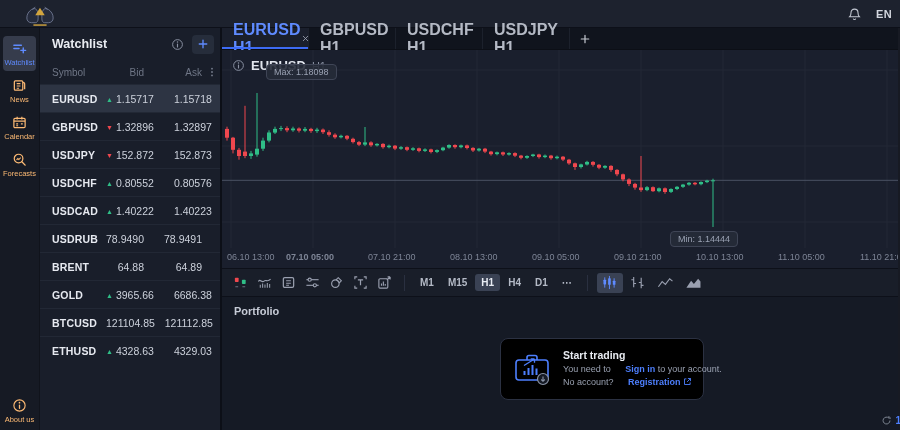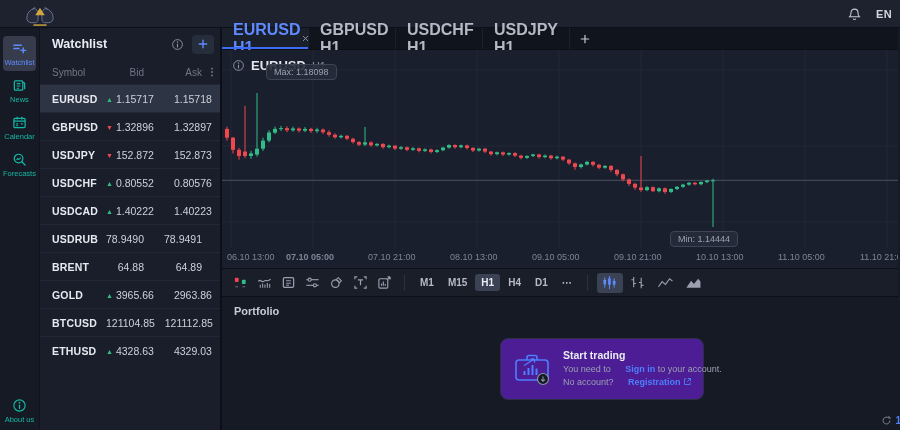--- a/index.html
+++ b/index.html
@@ -20,21 +20,21 @@
                align-items:center; gap:14px; }
   .bell { width:15px; height:15px; color:#c3c8d2; display:inline-flex; }
   .lang { font-size:11px; font-weight:bold; color:#d3d7df; letter-spacing:.3px; }
 
   
   .rail { position:absolute; top:28px; left:0; width:40px; height:402px;
           background:#161a24; border-right:1px solid #10131b; padding-top:6px;
           display:flex; flex-direction:column; }
   .rail-item { margin:2px 3px; padding:5px 0 4px; border-radius:4px; display:flex;
                flex-direction:column; align-items:center; gap:2px; cursor:pointer;
-               color:#14b8a6; }
+               color:#fdba74; }
   .rail-item .rail-ic { width:15px; height:15px; display:inline-flex; }
   .rail-item .rail-lb { font-size:7.5px; }
   .rail-item.active { background:#363c4c; color:#5f8bff; }
   .rail-item.active .rail-lb { color:#5f8bff; }
   .rail-spacer { flex:1; }
 
   
   .wl { position:absolute; top:28px; left:40px; width:182px; height:402px;
         background:#191e2a; }
   .wl-head { height:32px; display:flex; align-items:center; padding:0 8px 0 12px; }
@@ -99,21 +99,21 @@
             border-radius:3px; cursor:pointer; text-align:left; margin:0 1px; }
   .tf-btn.active { background:#3a4254; color:#e9edf4; }
   .ct-btn { width:26px; height:20px; display:flex; align-items:center; justify-content:center;
             color:#9aa0b0; border-radius:3px; cursor:pointer; margin:0 1px; }
   .ct-btn .ic { width:17px; height:15px; display:inline-flex; }
   .ct-btn.active { background:#3a4254; color:#5f8bff; }
 
   .portfolio { position:relative; height:134px; background:#151a25; border-top:1px solid #0d1019; }
   .pf-title { font-size:11px; font-weight:bold; color:#c6cbd6; padding:8px 12px; }
   .pf-card { position:absolute; left:278px; top:41px; width:204px; height:62px;
-             background:#4c1d95; border:1px solid #2b3142; border-radius:8px;
+             background:#000000; border:1px solid #2b3142; border-radius:8px;
              display:flex; align-items:center; gap:10px; padding:8px 12px; }
   .pf-card .case { width:40px; height:38px; flex:none; }
   .pf-t { font-size:10.5px; font-weight:bold; color:#e8ebf1; margin-bottom:2px; }
   .pf-l { font-size:9px; color:#99a0b0; line-height:1.5; white-space:nowrap; }
   .pf-l a { color:#4d7ffe; text-decoration:none; font-weight:bold; cursor:pointer;margin-left:12px; }
   .ext-ic { width:9px; height:9px; color:#4d7ffe; display:inline-flex; margin-left:2px;
             position:relative; top:1px; }
   .statusbar { position:absolute; right:-3px; bottom:4px; display:flex; align-items:center; gap:3px; }
   .statusbar .ic { width:11px; height:11px; color:#7e8693; display:inline-flex; cursor:pointer; }
   .statusbar .n { font-size:10px; font-weight:bold; color:#4d7ffe; }
@@ -274,21 +274,21 @@
         <span class="ask">78.9491</span>
       </div>
       <div class="wl-row">
         <span class="sym">BRENT</span>
         <span class="bid">64.88</span>
         <span class="ask">64.89</span>
       </div>
       <div class="wl-row">
         <span class="sym">GOLD</span>
         <span class="bid"><span class="arr up">▲</span>3965.66</span>
-        <span class="ask">2963.86</span>
+        <span class="ask">6686.38</span>
       </div>
       <div class="wl-row">
         <span class="sym">BTCUSD</span>
         <span class="bid">121104.85</span>
         <span class="ask">121112.85</span>
       </div>
       <div class="wl-row">
         <span class="sym">ETHUSD</span>
         <span class="bid"><span class="arr up">▲</span>4328.63</span>
         <span class="ask">4329.03</span>

